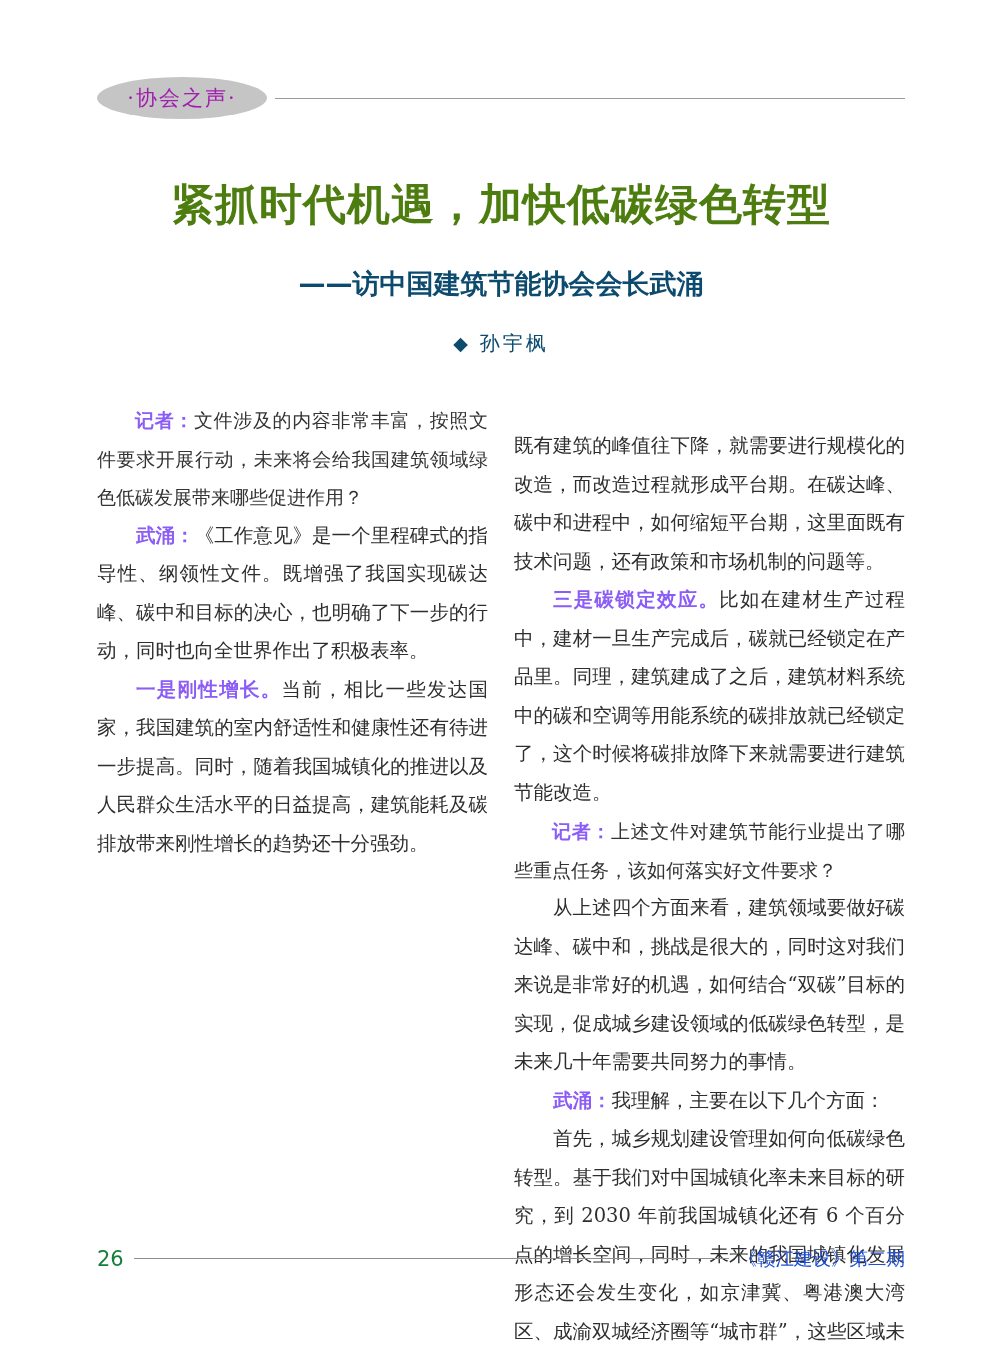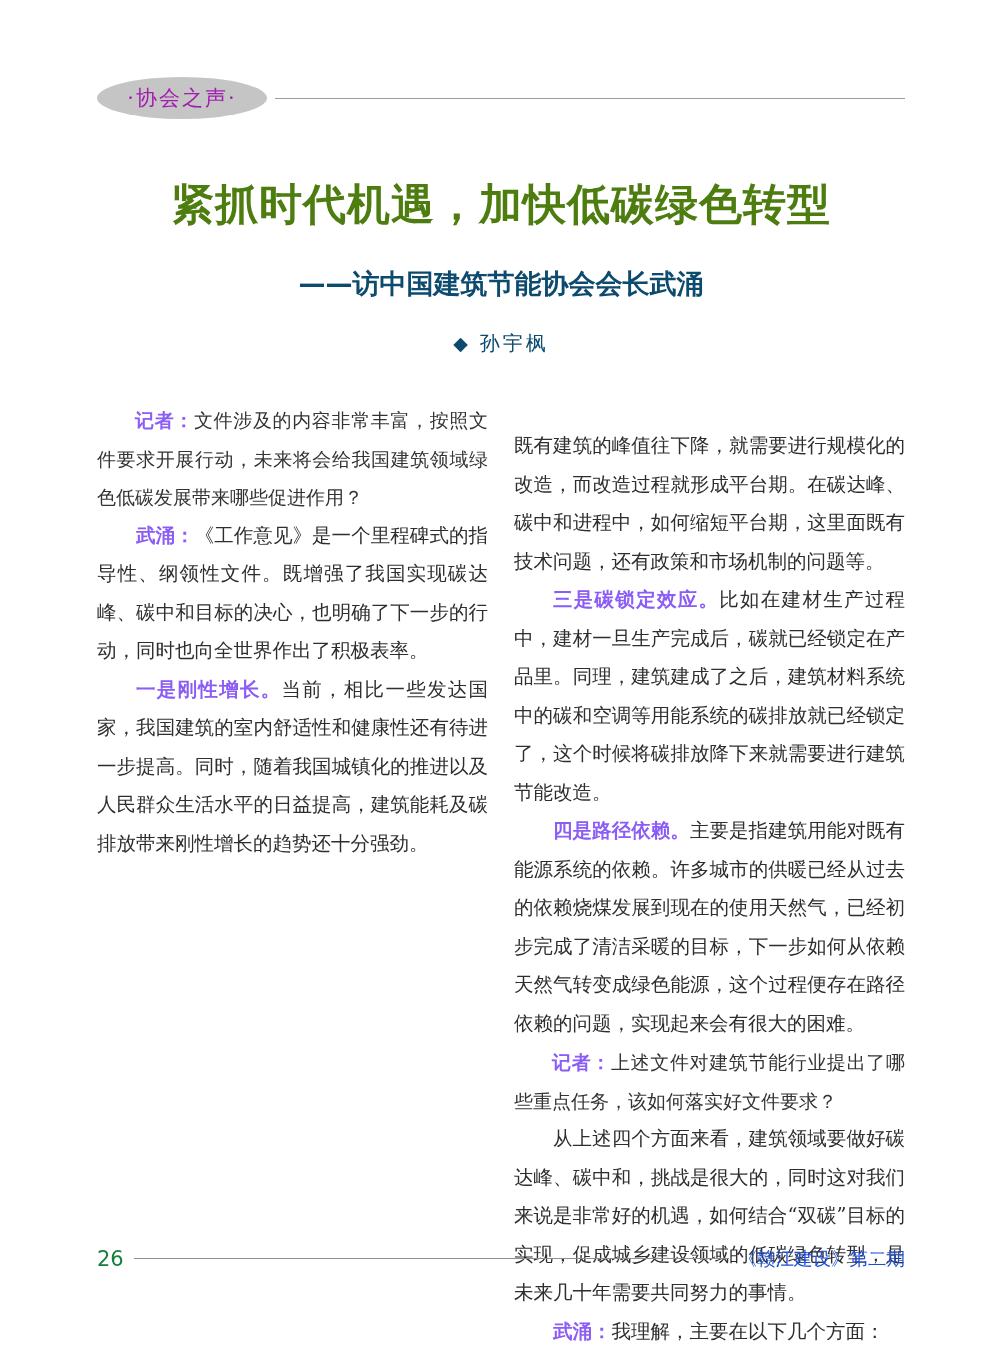--- a/index.html
+++ b/index.html
@@ -112,21 +112,20 @@
 
   <div class="columns">
     <div class="col">
         <p class="para question"><span class="lead">记者：</span>文件涉及的内容非常丰富，按照文件要求开展行动，未来将会给我国建筑领域绿色低碳发展带来哪些促进作用？</p>
         <p class="para answer"><span class="lead">武涌：</span>《工作意见》是一个里程碑式的指导性、纲领性文件。既增强了我国实现碳达峰、碳中和目标的决心，也明确了下一步的行动，同时也向全世界作出了积极表率。</p>
         <p class="para point"><span class="lead">一是刚性增长。</span>当前，相比一些发达国家，我国建筑的室内舒适性和健康性还有待进一步提高。同时，随着我国城镇化的推进以及人民群众生活水平的日益提高，建筑能耗及碳排放带来刚性增长的趋势还十分强劲。</p>
       </div>
     <div class="col">
         <p class="para plain noindent">既有建筑的峰值往下降，就需要进行规模化的改造，而改造过程就形成平台期。在碳达峰、碳中和进程中，如何缩短平台期，这里面既有技术问题，还有政策和市场机制的问题等。</p>
         <p class="para point"><span class="lead">三是碳锁定效应。</span>比如在建材生产过程中，建材一旦生产完成后，碳就已经锁定在产品里。同理，建筑建成了之后，建筑材料系统中的碳和空调等用能系统的碳排放就已经锁定了，这个时候将碳排放降下来就需要进行建筑节能改造。</p>
-        <p class="para point"><span class="lead">四是路径依赖。</span>主要是指建筑用能对既有能源系统的依赖。许多城市的供暖已经从过去的依赖烧煤发展到现在的使用天然气，已经初步完成了清洁采暖的目标，下一步如何从依赖天然气转变成绿色能源，这个过程便存在路径依赖的问题，实现起来会有很大的困难。</p>
         <p class="para question"><span class="lead">记者：</span>上述文件对建筑节能行业提出了哪些重点任务，该如何落实好文件要求？</p>
         <p class="para plain">从上述四个方面来看，建筑领域要做好碳达峰、碳中和，挑战是很大的，同时这对我们来说是非常好的机遇，如何结合“双碳”目标的实现，促成城乡建设领域的低碳绿色转型，是未来几十年需要共同努力的事情。</p>
         <p class="para answer"><span class="lead">武涌：</span>我理解，主要在以下几个方面：</p>
         <p class="para plain">首先，城乡规划建设管理如何向低碳绿色转型。基于我们对中国城镇化率未来目标的研究，到 2030 年前我国城镇化还有 6 个百分点的增长空间，同时，未来的我国城镇化发展形态还会发生变化，如京津冀、粤港澳大湾区、成渝双城经济圈等“城市群”，这些区域未来能不能走上绿色低碳道路，非常重要的</p>
       </div>
   </div>
 
   <div class="footer">
     <span class="page-num">26</span>
     <span class="footer-line"></span>

